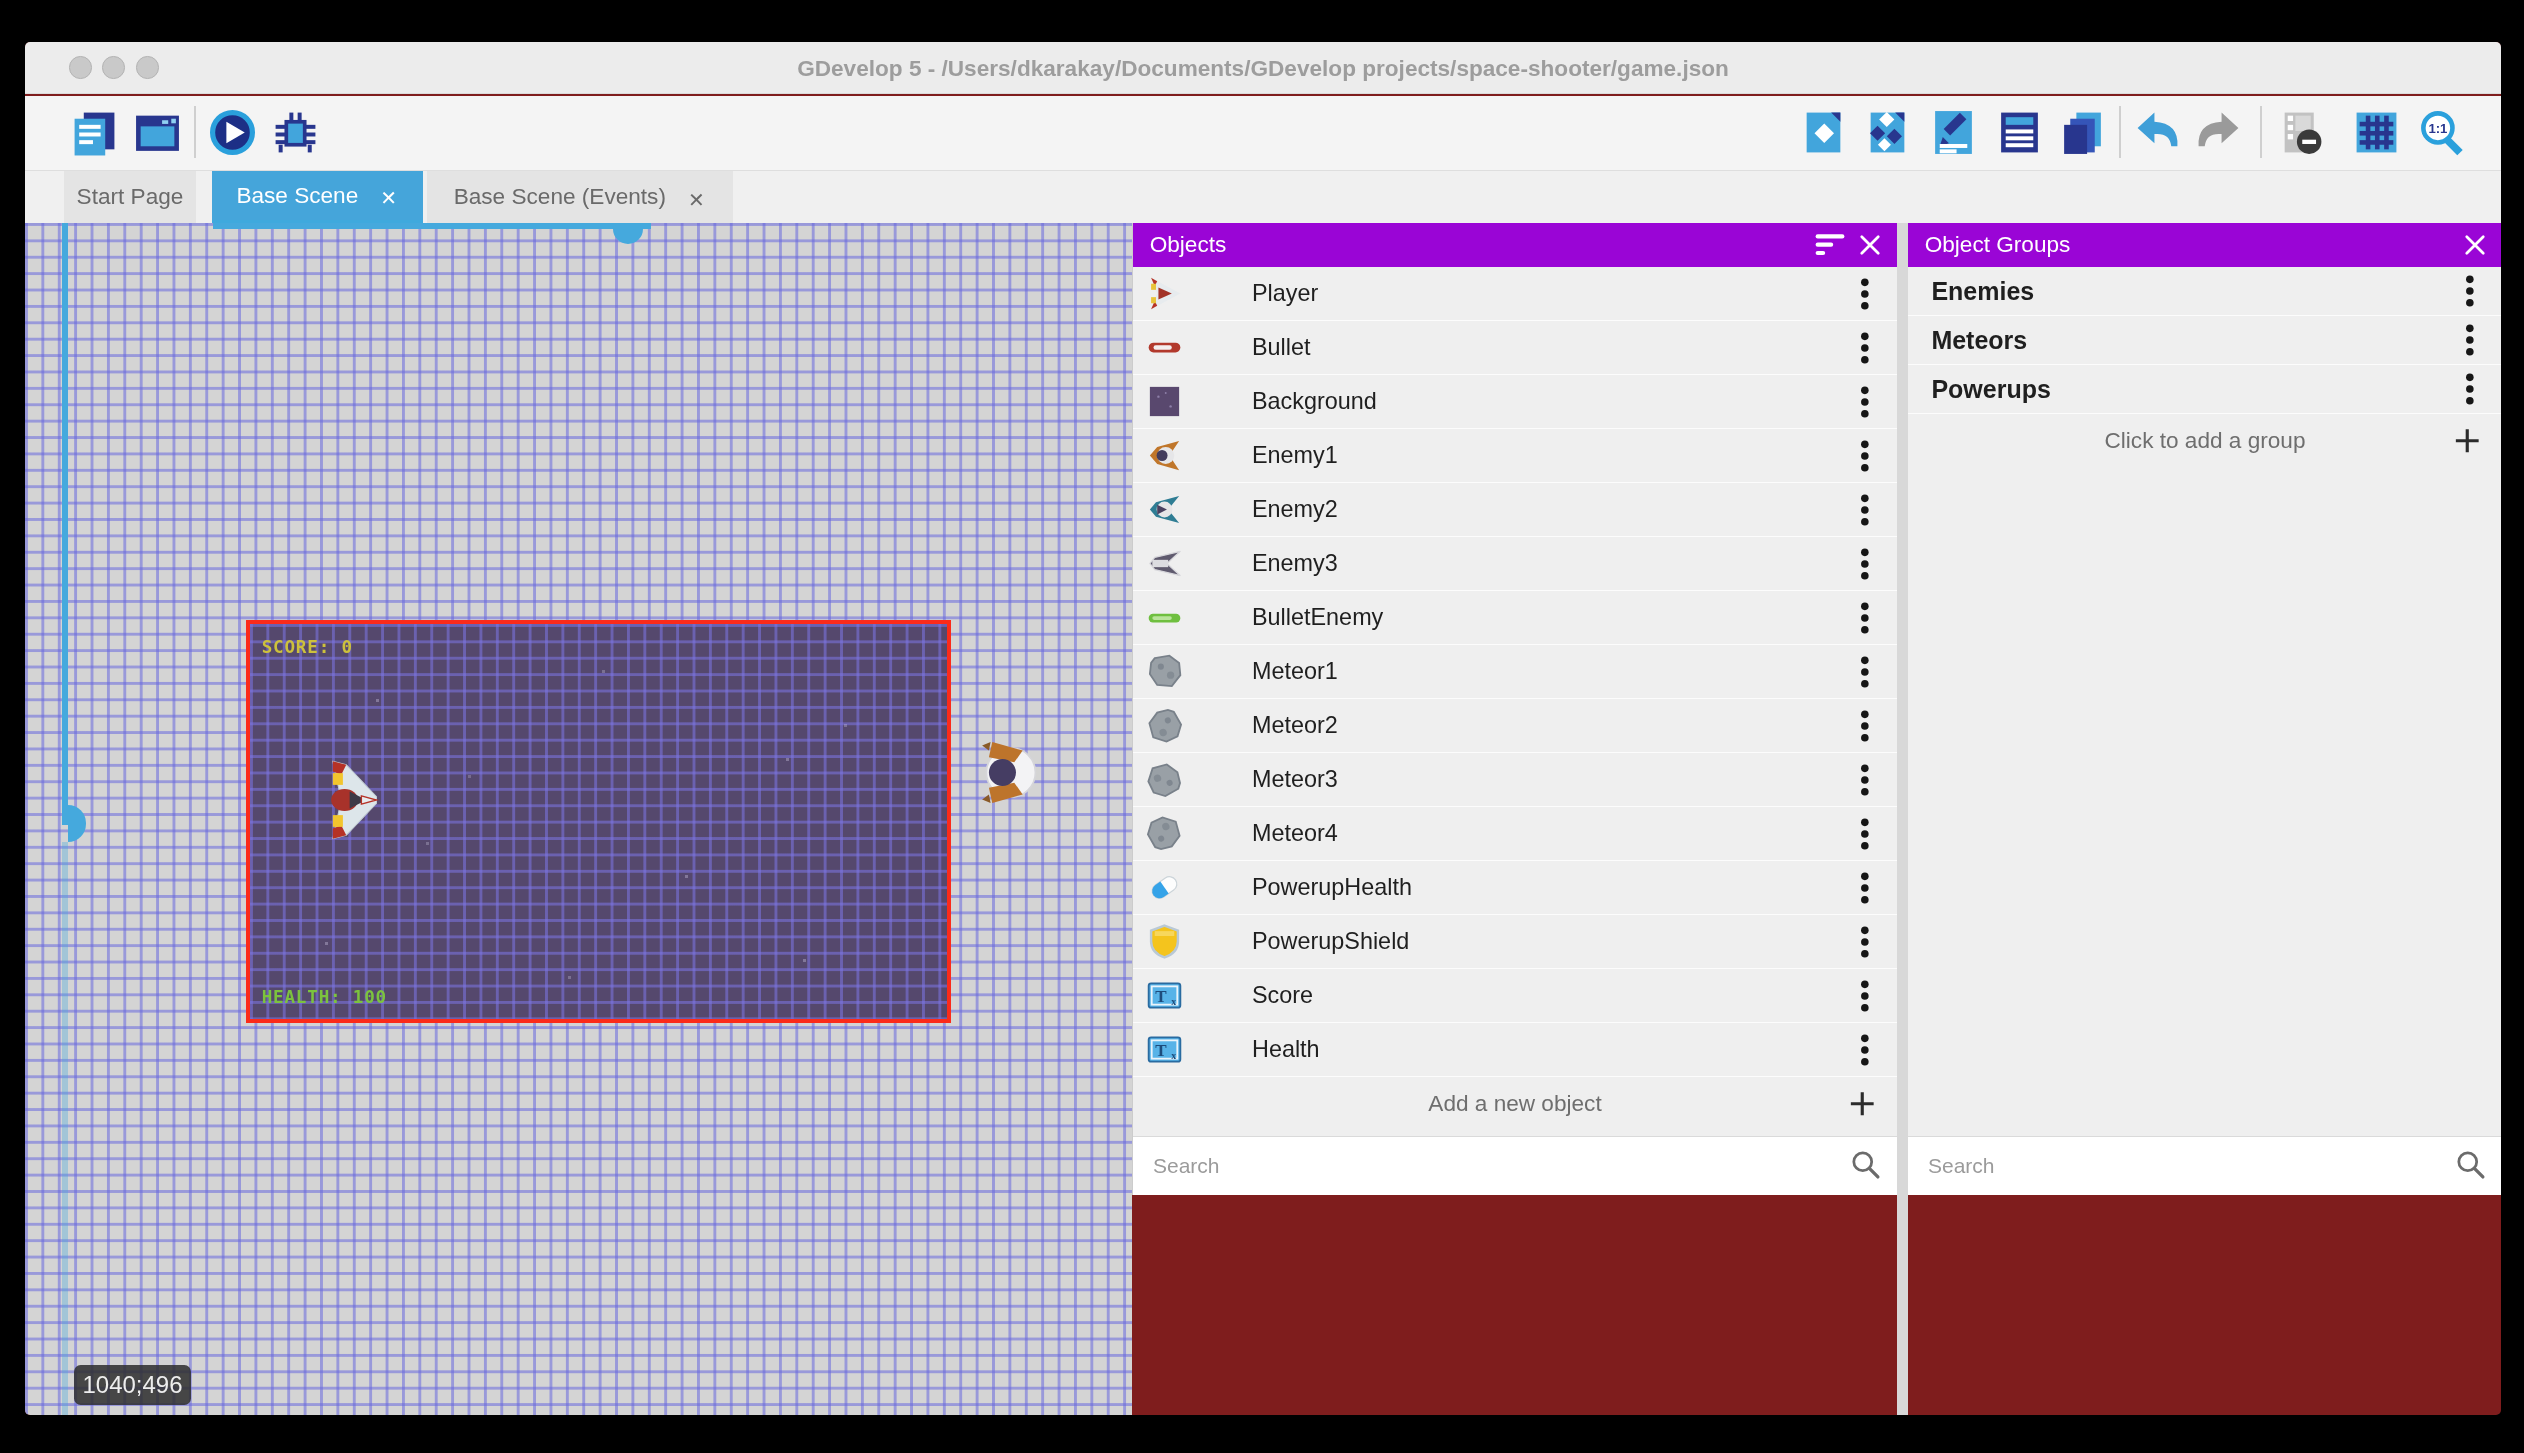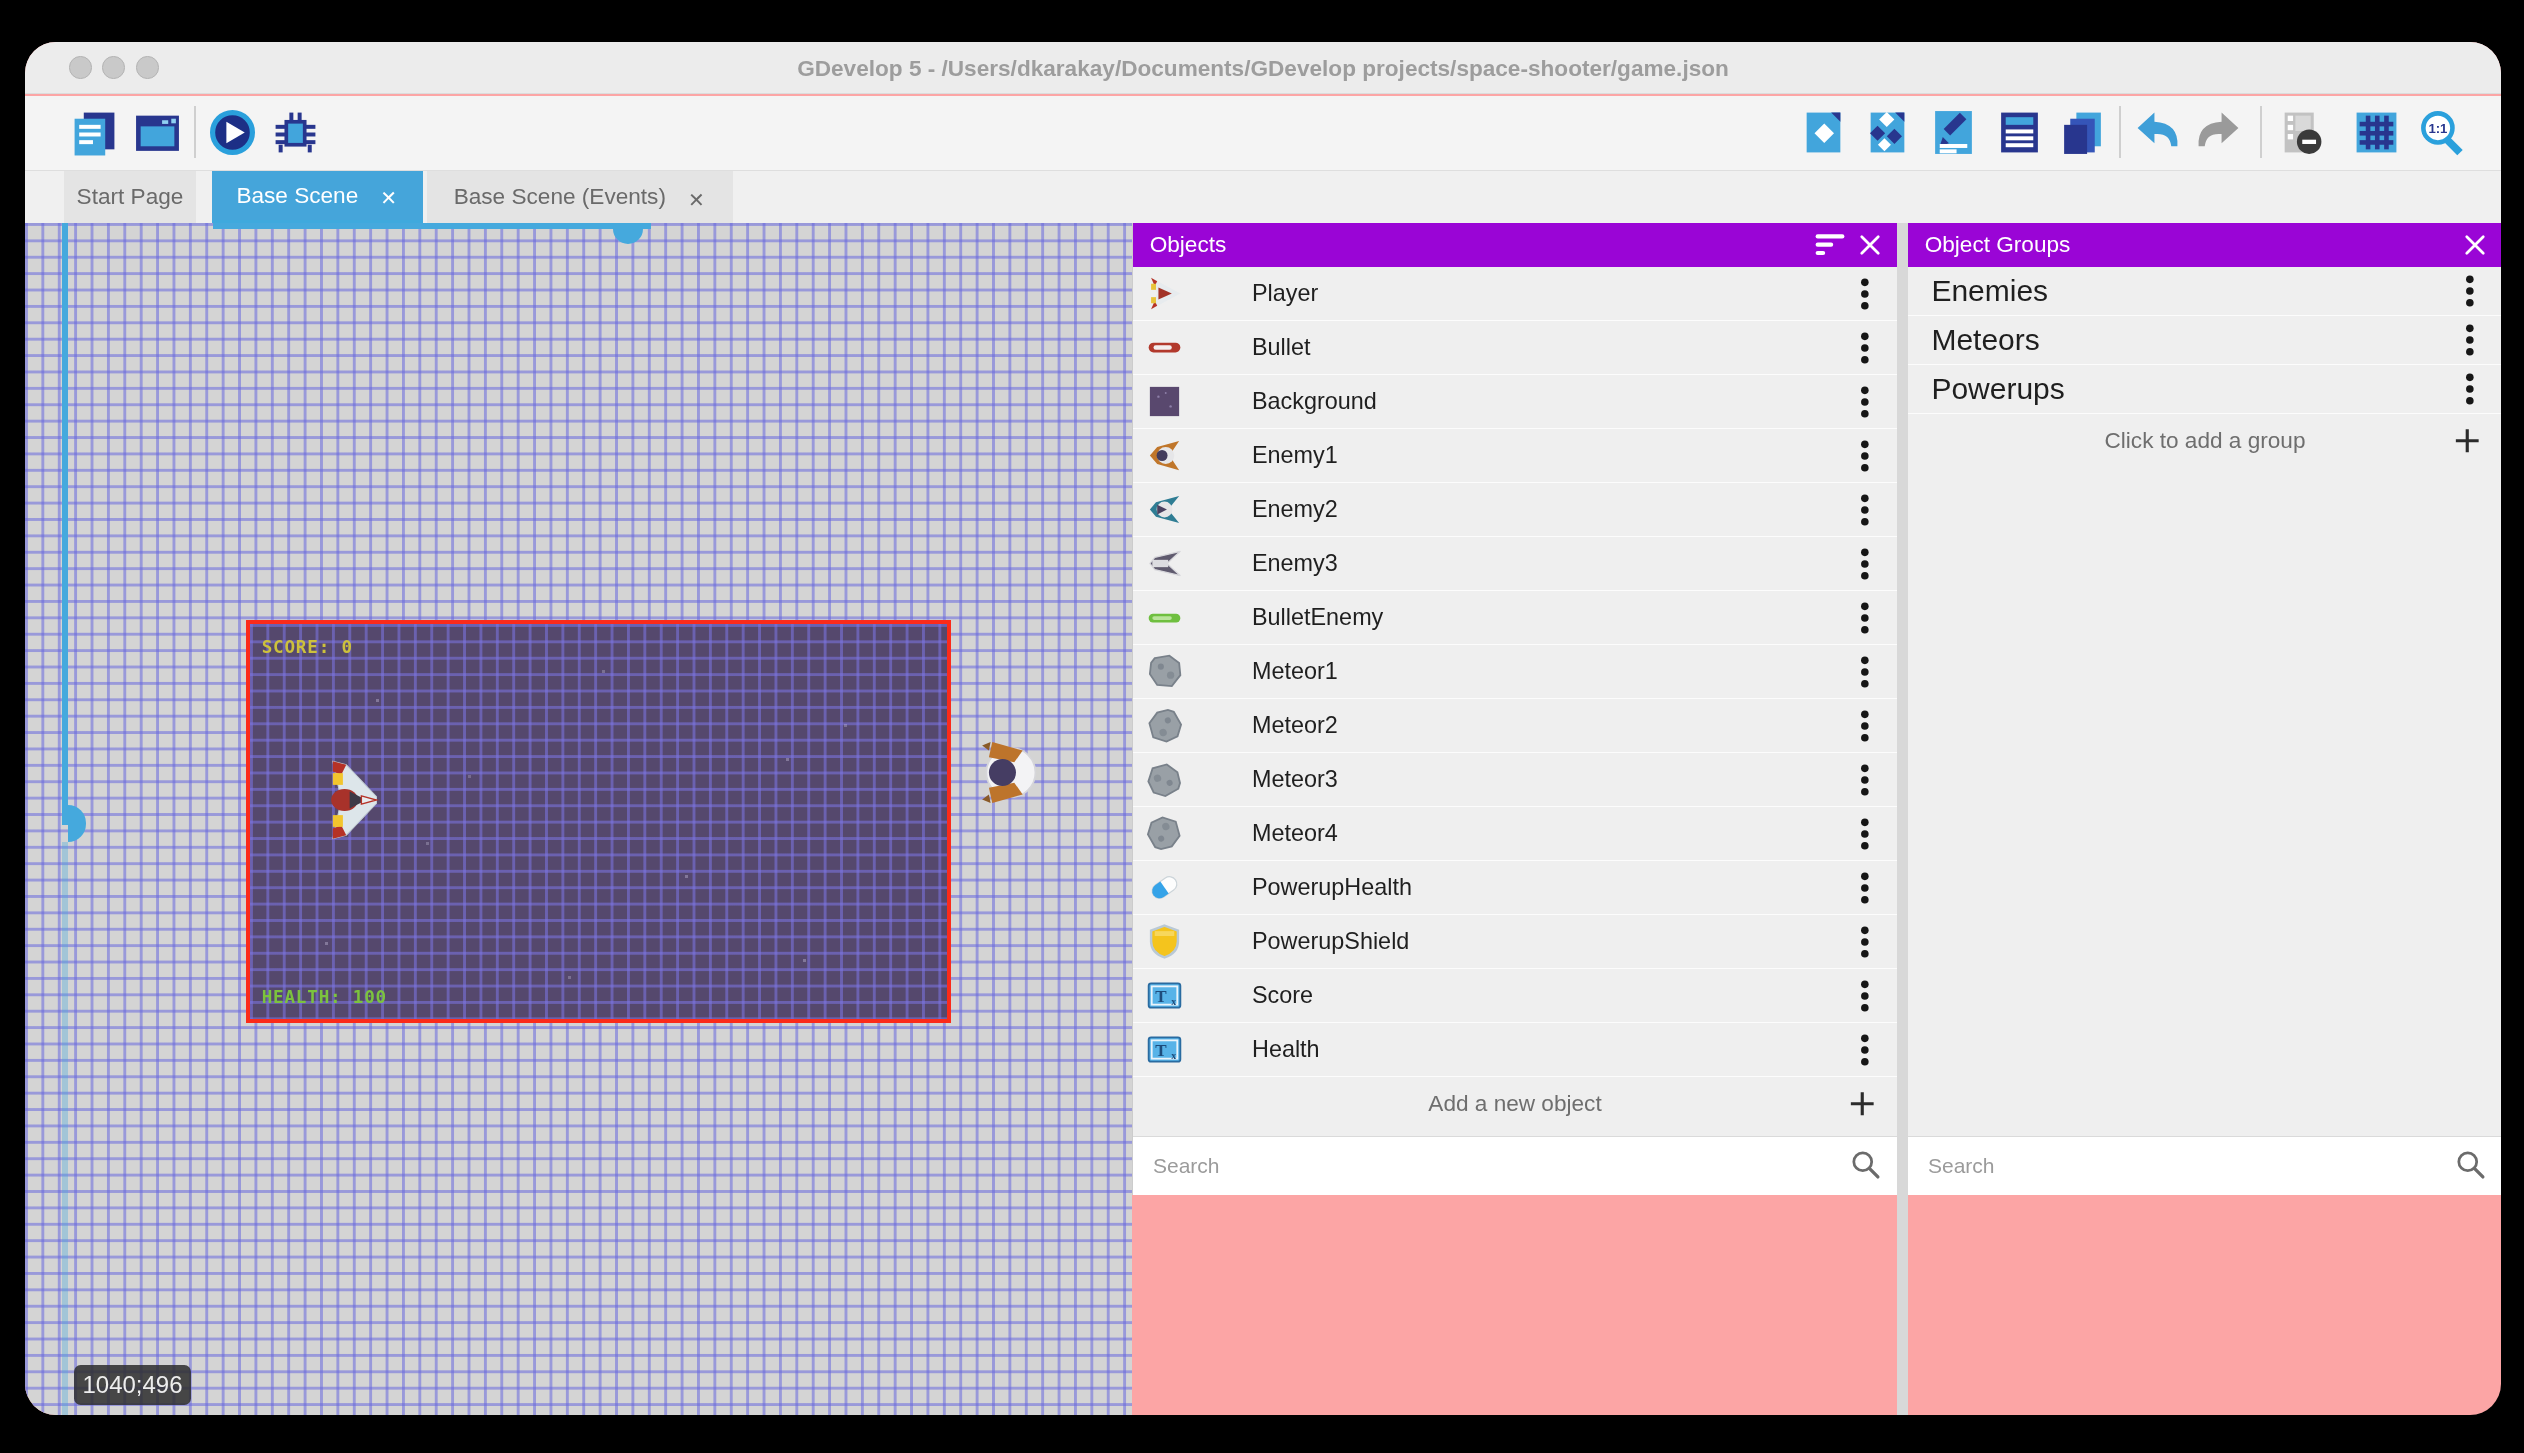--- a/index.html
+++ b/index.html
@@ -1,19 +1,19 @@
 <!DOCTYPE html>
 <html style="font-size:13.4px"><head>
 <meta charset="utf-8">
 <style>
   * { margin:0; padding:0; box-sizing:border-box; }
   body { background:#000; font-family:"Liberation Sans", sans-serif; }
   #screen { position:relative; width:2525px; height:1453px; background:#000; overflow:hidden; }
   #window { position:absolute; left:25px; top:42px; width:2476px; height:1373px;
-            border-radius:31px; overflow:hidden; background:#fca5a5; }
+            border-radius:5px; overflow:hidden; background:#7f1d1d; }
 
   
   .titlebar { position:absolute; left:0; top:0; width:100%; height:52px; background:#ececec;
               border-bottom:1.7px solid #dcdcdc; }
   .traffic { position:absolute; top:14.2px; width:22.6px; height:22.6px; border-radius:50%;
              background:#c9c9c9; border:0.8px solid #b3b3b3; }
   .window-title { position:absolute; left:0; right:0; top:0; height:52px; line-height:54px;
                   text-align:center; font-size:22.6px; font-weight:bold; color:#9d9d9d; }
 
   
@@ -85,21 +85,21 @@
                 align-items:center; justify-content:center; cursor:pointer; }
   .list { position:absolute; left:0; top:44px; width:100%; }
   .row { position:relative; width:100%; border-bottom:1.7px solid #fcfcfc; cursor:pointer; }
   .obj-row { height:54px; }
   .grp-row { height:49px; }
   .obj-icon { position:absolute; left:11.7px; top:6.7px; width:40px; height:40px;
               display:flex; align-items:center; justify-content:center; }
   .obj-label { position:absolute; left:119px; top:0; height:100%; display:flex;
                align-items:center; font-size:23.4px; color:#1f1f1f; }
   .grp-label { position:absolute; left:23.4px; top:0; height:100%; display:flex;
-               align-items:center; font-size:30px; color:#1f1f1f; }
+               align-items:center; font-size:25px; color:#1f1f1f;font-weight:bold; }
   .kebab { position:absolute; right:20px; top:50%; transform:translateY(-50%); width:25px;
            height:39px; display:flex; align-items:center; justify-content:center; cursor:pointer; }
   .add-row { position:absolute; left:0; width:100%; height:54px; cursor:pointer; }
   .add-label { position:absolute; left:0; width:100%; height:100%; display:flex;
                align-items:center; justify-content:center; font-size:22.6px; color:#6e6e6e; }
   .plus-btn { position:absolute; right:18.4px; top:50%; transform:translateY(-50%); width:33px;
               height:33px; display:flex; align-items:center; justify-content:center; cursor:pointer; }
   .search-bar { position:absolute; left:0; bottom:0; width:100%; height:59px; background:#fff;
                 border-top:1.7px solid #dadada; }
   .search-input { position:absolute; left:0; top:0; width:calc(100% - 67px); height:100%;

